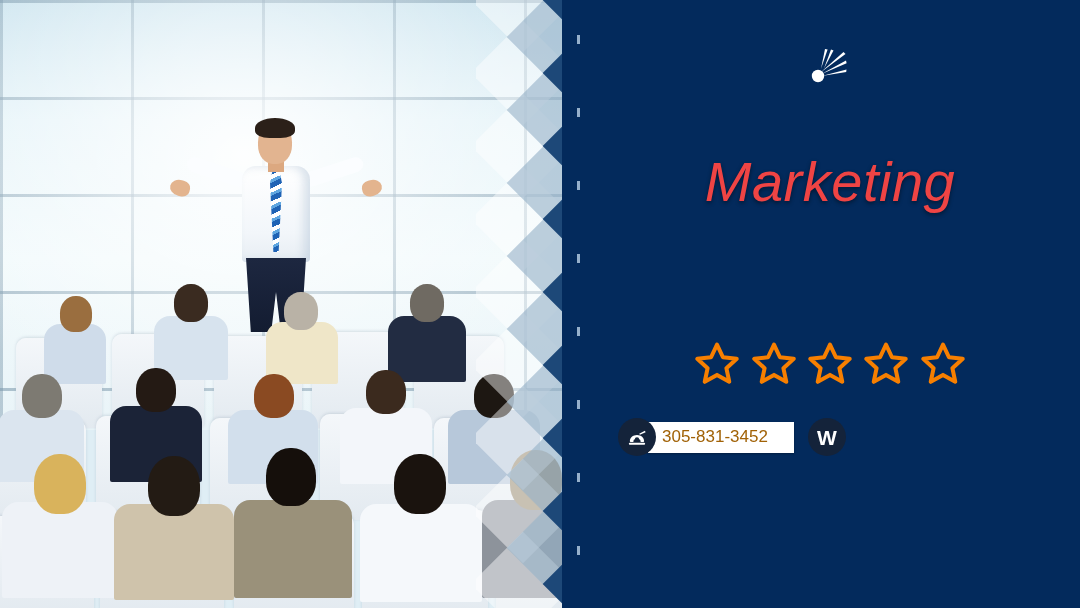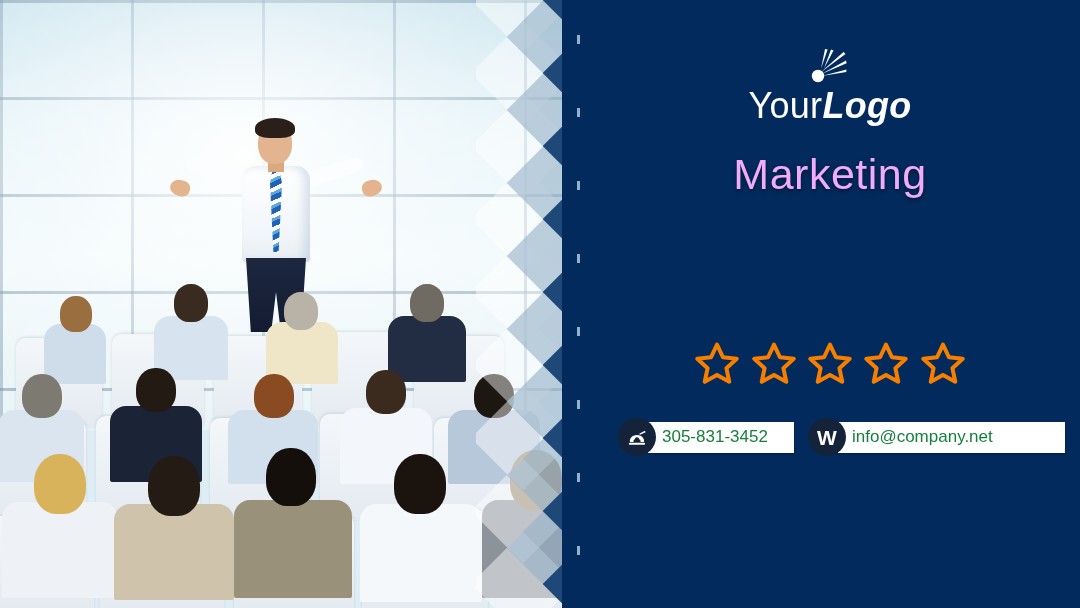--- a/index.html
+++ b/index.html
@@ -122,23 +122,24 @@
   .logo-wrap { position:absolute; left:0; top:48px; width:500px; text-align:center; }
   .logo-mark { display:block; margin:0 auto 4px; width:42px; height:36px; }
   .logo-text {
     font-size: 36px; color:#ffffff; letter-spacing:.3px; line-height:1;
     font-weight: 300;
   }
   .logo-text .bold { font-weight: 800; font-style: italic; }
 
   .headline { position:absolute; left:0; top:152px; width:500px; text-align:center; }
   .h-marketing {
-    font-size: 43px; font-weight: 300; color:#f0abfc; line-height:1.06;
+    font-size: 56px; font-weight: 300; color:#ef4444; line-height:1.06;
     letter-spacing: .5px;
     text-shadow: 0 2px 4px rgba(0,0,0,.45);
+    font-style: italic;
   }
   .h-guru {
     font-size: 66px; font-weight: 800; color:#F77F00; line-height:1.02;
     letter-spacing: 2px; margin-top: 2px;
     text-shadow: 0 3px 5px rgba(0,0,0,.45);
   }
   .h-sub {
     font-size: 38px; font-weight: 300; color:#f2f6fb; line-height:1.1;
     letter-spacing: .2px; margin-top: 6px;
     text-shadow: 0 2px 4px rgba(0,0,0,.45);
@@ -164,21 +165,21 @@
   .c-icon svg { display:block; }
   .c-icon .wmark {
     color:#ffffff; font-size:21px; font-weight:800; line-height:1;
     font-family:"Liberation Sans", sans-serif;
   }
   .c-field {
     height:31px; background:#ffffff;
     display:flex; align-items:center;
     padding:0 10px 0 14px;
     margin-left:-8px;
-    color:#15803d; font-size:17px;
+    color:#a16207; font-size:17px;
     font-family:"Liberation Sans", sans-serif;
     white-space:nowrap;
     box-shadow: 0 1px 2px rgba(0,0,0,.3);
   }
   .c-field.phone { width: 122px; }
   .c-field.email { width: 203px; }
 </style>
 </head>
 <body>
 
@@ -332,21 +333,20 @@
 
     <div class="logo-wrap">
       <svg class="logo-mark" viewBox="0 0 42 36">
         <circle cx="9" cy="28" r="6.2" fill="#ffffff"></circle>
         <path d="M11.5 24.5 L34.5 4.0 L36.5 6.0 Z" fill="#ffffff"></path>
         <path d="M12.5 26.0 L37.0 12.5 L37.6 15.2 Z" fill="#ffffff"></path>
         <path d="M12.8 28.0 L37.5 21.5 L37.2 24.0 Z" fill="#ffffff"></path>
         <path d="M15.0 20.5 L22.0 1.5 L24.5 2.6 Z" fill="#ffffff"></path>
         <path d="M12.0 20.8 L16.0 1.0 L18.6 1.6 Z" fill="#ffffff"></path>
       </svg>
-      <div class="logo-text"><span>Your</span><span class="bold">Logo</span></div>
     </div>
 
     <div class="headline">
       <div class="h-marketing">Marketing</div>
     </div>
 
     <div class="stars">
       <svg class="star" viewBox="0 0 24 24">
           <polygon points="12,2.4 15.1,9.0 22.3,9.8 16.9,14.7 18.4,21.8 12,18.2 5.6,21.8 7.1,14.7 1.7,9.8 8.9,9.0" fill="none" stroke="#F77F00" stroke-width="2.1" stroke-linejoin="round"></polygon>
         </svg>
@@ -375,18 +375,17 @@
             <path d="M14.4 8.4 L20.6 5.2 L21.4 6.7 L15.2 9.6 Z" fill="#ffffff"></path>
           </svg>
         </span>
         <span class="c-field phone">305-831-3452</span>
       </div>
 
       <div class="contact">
         <span class="c-icon">
           <span class="wmark">W</span>
         </span>
-        <span class="c-field email">info@company.net</span>
       </div>
 
     </div>
   </div>
 </div>
 
 </body></html>

